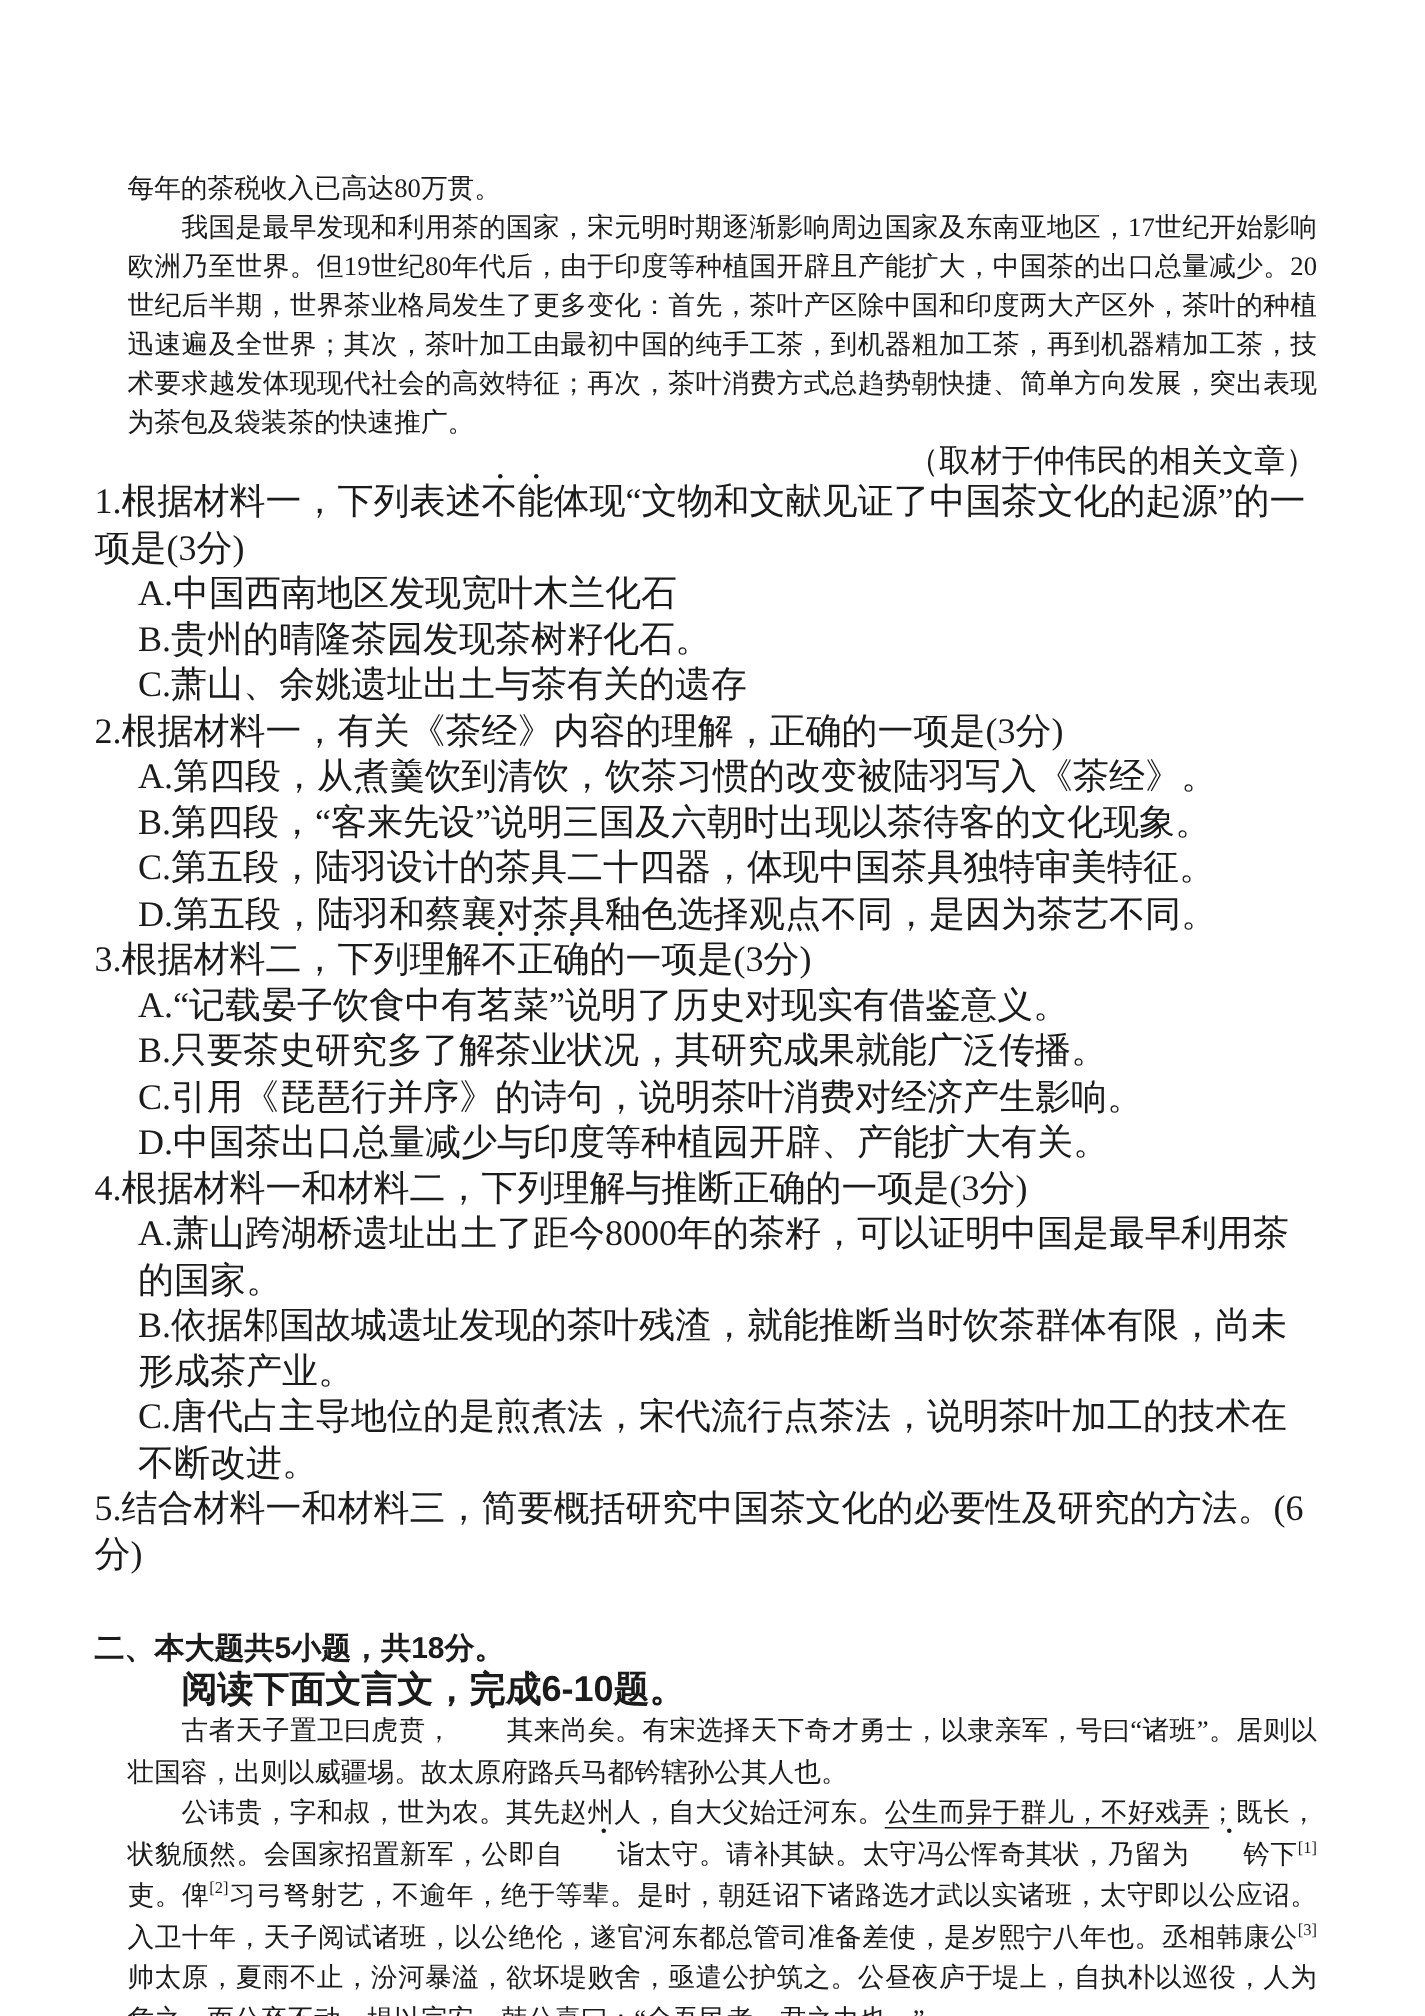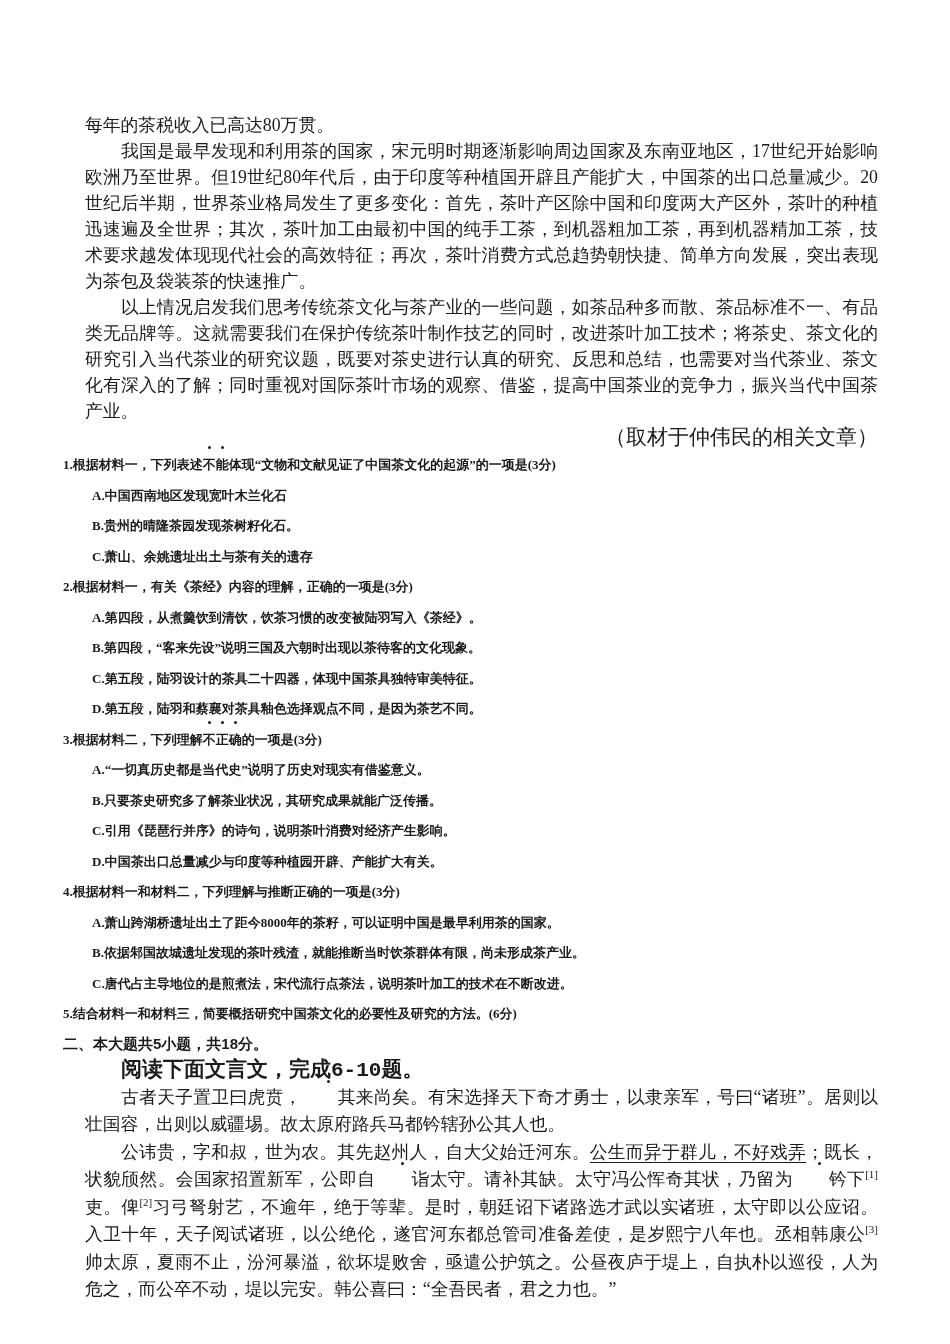--- a/index.html
+++ b/index.html
@@ -23,34 +23,35 @@
     margin:0 0 0 22px;
   }
   .m-para.indent { text-indent:36px; }
   .attribution {
     font-size:21px;
     line-height:26px;
     text-align:right;
     margin:0 0 0 22px;
   }
   
-  .question { font-size:13px; line-height:30.5px;font-weight:bold; }
+  .question { font-size:24px; line-height:30.5px; }
   .q-stem { }
   .option { margin-left:29px; }
   
   .sec-heading {
     font-family:"Liberation Sans","DejaVu Sans",sans-serif;
     font-weight:bold;
-    font-size:15px;
+    font-size:20px;
     line-height:27px;
+    margin-top:34px;
   }
   .instruction {
-    font-family:Liberation Mono, monospace;
+    font-family:Liberation Sans, sans-serif;
     font-weight:bold;
-    font-size:21px;
+    font-size:24px;
     line-height:27px;
     margin-left:22px;
     text-indent:36px;
   }
   
   .c-para {
     font-size:17.8px;
     line-height:27.5px;
     text-align:justify;
     margin:0 0 0 22px;
@@ -73,21 +74,20 @@
   .sup { font-size:11px; vertical-align:super; line-height:0; letter-spacing:0; }
 </style>
 </head>
 <body>
 
 <div class="page">
 
   <div>
     <p class="m-para">每年的茶税收入已高达80万贯。</p>
     <p class="m-para indent">我国是最早发现和利用茶的国家，宋元明时期逐渐影响周边国家及东南亚地区，17世纪开始影响欧洲乃至世界。但19世纪80年代后，由于印度等种植国开辟且产能扩大，中国茶的出口总量减少。20世纪后半期，世界茶业格局发生了更多变化：首先，茶叶产区除中国和印度两大产区外，茶叶的种植迅速遍及全世界；其次，茶叶加工由最初中国的纯手工茶，到机器粗加工茶，再到机器精加工茶，技术要求越发体现现代社会的高效特征；再次，茶叶消费方式总趋势朝快捷、简单方向发展，突出表现为茶包及袋装茶的快速推广。</p>
-    <p class="m-para indent">以上情况启发我们思考传统茶文化与茶产业的一些问题，如茶品种多而散、茶品标准不一、有品类无品牌等。这就需要我们在保护传统茶叶制作技艺的同时，改进茶叶加工技术；将茶史、茶文化的研究引入当代茶业的研究议题，既要对茶史进行认真的研究、反思和总结，也需要对当代茶业、茶文化有深入的了解；同时重视对国际茶叶市场的观察、借鉴，提高中国茶业的竞争力，振兴当代中国茶产业。</p>
     <p class="attribution">（取材于仲伟民的相关文章）</p>
   </div>
 
   <div>
     <div class="question">
       <div class="q-stem">1.根据材料一，下列表述<span class="dc">不</span><span class="dc">能</span>体现“文物和文献见证了中国茶文化的起源”的一项是(3分)</div>
       <div>
           <div class="option">A.中国西南地区发现宽叶木兰化石</div>
           <div class="option">B.贵州的晴隆茶园发现茶树籽化石。</div>
           <div class="option">C.萧山、余姚遗址出土与茶有关的遗存</div>
@@ -98,21 +98,21 @@
       <div>
           <div class="option">A.第四段，从煮羹饮到清饮，饮茶习惯的改变被陆羽写入《茶经》。</div>
           <div class="option">B.第四段，“客来先设”说明三国及六朝时出现以茶待客的文化现象。</div>
           <div class="option">C.第五段，陆羽设计的茶具二十四器，体现中国茶具独特审美特征。</div>
           <div class="option">D.第五段，陆羽和蔡襄对茶具釉色选择观点不同，是因为茶艺不同。</div>
         </div>
     </div>
     <div class="question">
       <div class="q-stem">3.根据材料二，下列理解<span class="dc">不</span><span class="dc">正</span><span class="dc">确</span>的一项是(3分)</div>
       <div>
-          <div class="option">A.“一切真历史都是当代史”说明了历史对现实有借鉴意义。</div>
+          <div class="option">A.“记载晏子饮食中有茗菜”说明了历史对现实有借鉴意义。</div>
           <div class="option">B.只要茶史研究多了解茶业状况，其研究成果就能广泛传播。</div>
           <div class="option">C.引用《琵琶行并序》的诗句，说明茶叶消费对经济产生影响。</div>
           <div class="option">D.中国茶出口总量减少与印度等种植园开辟、产能扩大有关。</div>
         </div>
     </div>
     <div class="question">
       <div class="q-stem">4.根据材料一和材料二，下列理解与推断正确的一项是(3分)</div>
       <div>
           <div class="option">A.萧山跨湖桥遗址出土了距今8000年的茶籽，可以证明中国是最早利用茶的国家。</div>
           <div class="option">B.依据邾国故城遗址发现的茶叶残渣，就能推断当时饮茶群体有限，尚未形成茶产业。</div>

